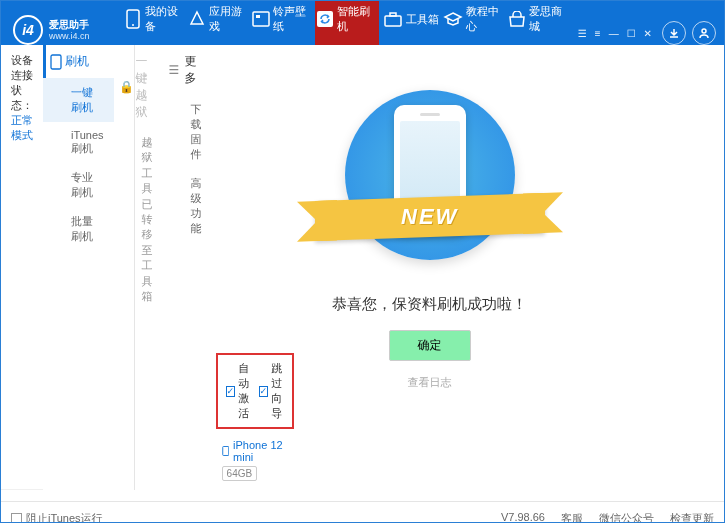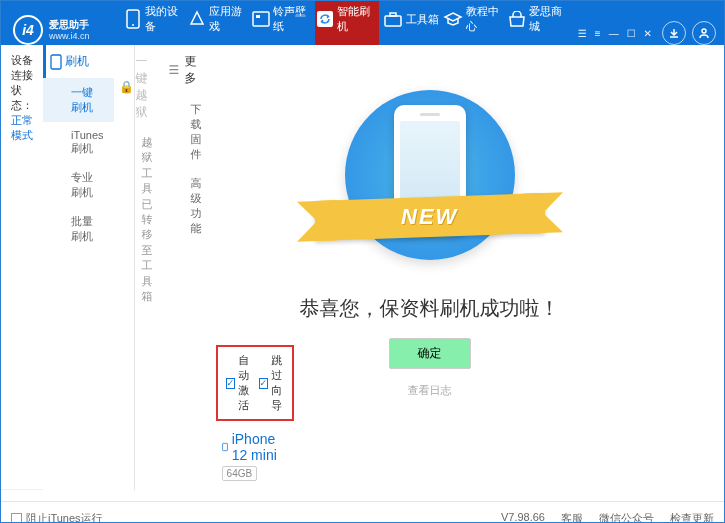--- a/index.html
+++ b/index.html
@@ -34,37 +34,37 @@
 .hamb { position: absolute; left: 6px; color: #888; }
 .side-item { padding: 7px 10px 7px 28px; color: #666; font-size: 11px; cursor: pointer; }
 .side-item.active { background: #e8f2fb; color: #0f72d6; }
 .side-note { padding: 6px 10px 6px 28px; color: #999; font-size: 11px; line-height: 1.4; }
 
 .side-bottom { margin-top: auto; }
 .check-row { display: flex; gap: 8px; padding: 6px 8px; border: 2px solid #d33; margin: 4px; font-size: 11px; }
 .chk { display: flex; align-items: center; gap: 3px; cursor: pointer; }
 .chk .box { width: 11px; height: 11px; border: 1px solid #0f72d6; color: #0f72d6; font-size: 9px; display: flex; align-items: center; justify-content: center; line-height: 1; }
 .device-block { padding: 6px 10px; }
-.device-name { color: #0f72d6; font-size: 14px; display: flex; align-items: center; gap: 4px; }
+.device-name { color: #0f72d6; font-size: 11px; display: flex; align-items: center; gap: 4px; }
 .storage-badge { display: inline-block; border: 1px solid #ccc; border-radius: 2px; padding: 1px 4px; font-size: 10px; color: #888; margin: 3px 0; }
 
 .main { flex: 1; display: flex; flex-direction: column; align-items: center; padding-top: 40px; position: relative; }
 .phone-illus { width: 210px; height: 180px; position: relative; display: flex; align-items: center; justify-content: center; }
 .circle-bg { width: 170px; height: 170px; border-radius: 50%; background: radial-gradient(circle, #4db8e8 0%, #2a8ae6 100%); box-shadow: 0 4px 12px rgba(0,0,0,0.15); }
 .phone { position: absolute; width: 72px; height: 130px; background: #fff; border-radius: 10px; box-shadow: 0 3px 8px rgba(0,0,0,0.2); top: 20px; }
 .phone::before { content: ""; position: absolute; top: 8px; left: 50%; transform: translateX(-50%); width: 20px; height: 3px; background: #ddd; border-radius: 2px; }
 .phone::after { content: ""; position: absolute; bottom: 6px; left: 50%; transform: translateX(-50%); width: 10px; height: 10px; border: 1px solid #ddd; border-radius: 50%; }
 .phone-screen { position: absolute; top: 16px; left: 6px; right: 6px; bottom: 20px; background: linear-gradient(#e8f4fb, #d0e8f5); border-radius: 2px; }
 .ribbon { position: absolute; bottom: 28px; width: 230px; height: 40px; background: #f5c542; transform: skewY(-2deg); display: flex; align-items: center; justify-content: center; box-shadow: 0 2px 4px rgba(0,0,0,0.2); }
 .ribbon::before, .ribbon::after { content: ""; position: absolute; width: 0; height: 0; border: 20px solid #f5c542; }
 .ribbon::before { left: -18px; border-left-color: transparent; }
 .ribbon::after { right: -18px; border-right-color: transparent; }
 .ribbon-text { font-size: 22px; font-weight: 900; color: #fff; letter-spacing: 2px; font-style: italic; text-shadow: 1px 1px 0 #d4a020; transform: skewY(2deg); }
 
-.success-msg { margin-top: 30px; font-size: 20px; color: #333; }
+.success-msg { margin-top: 30px; font-size: 15px; color: #333; }
 .ok-btn { margin-top: 16px; padding: 6px 28px; border: 1px solid #ccc; background: #86efac; font-size: 12px; cursor: pointer; border-radius: 2px; }
 .view-log { margin-top: 14px; font-size: 11px; color: #aaa; cursor: pointer; }
 
 .statusbar { height: 24px; border-top: 1px solid #e5e5e5; display: flex; align-items: center; padding: 16px 10px; font-size: 11px; color: #666; margin-top: 11px; }
 .statusbar .sb-chk { display: flex; align-items: center; gap: 4px; cursor: pointer; }
 .statusbar .sb-chk .box { width: 11px; height: 11px; border: 1px solid #999; }
 .sb-right { margin-left: auto; display: flex; gap: 16px; }
 .sb-right span { cursor: pointer; }
 </style>
 </head>

